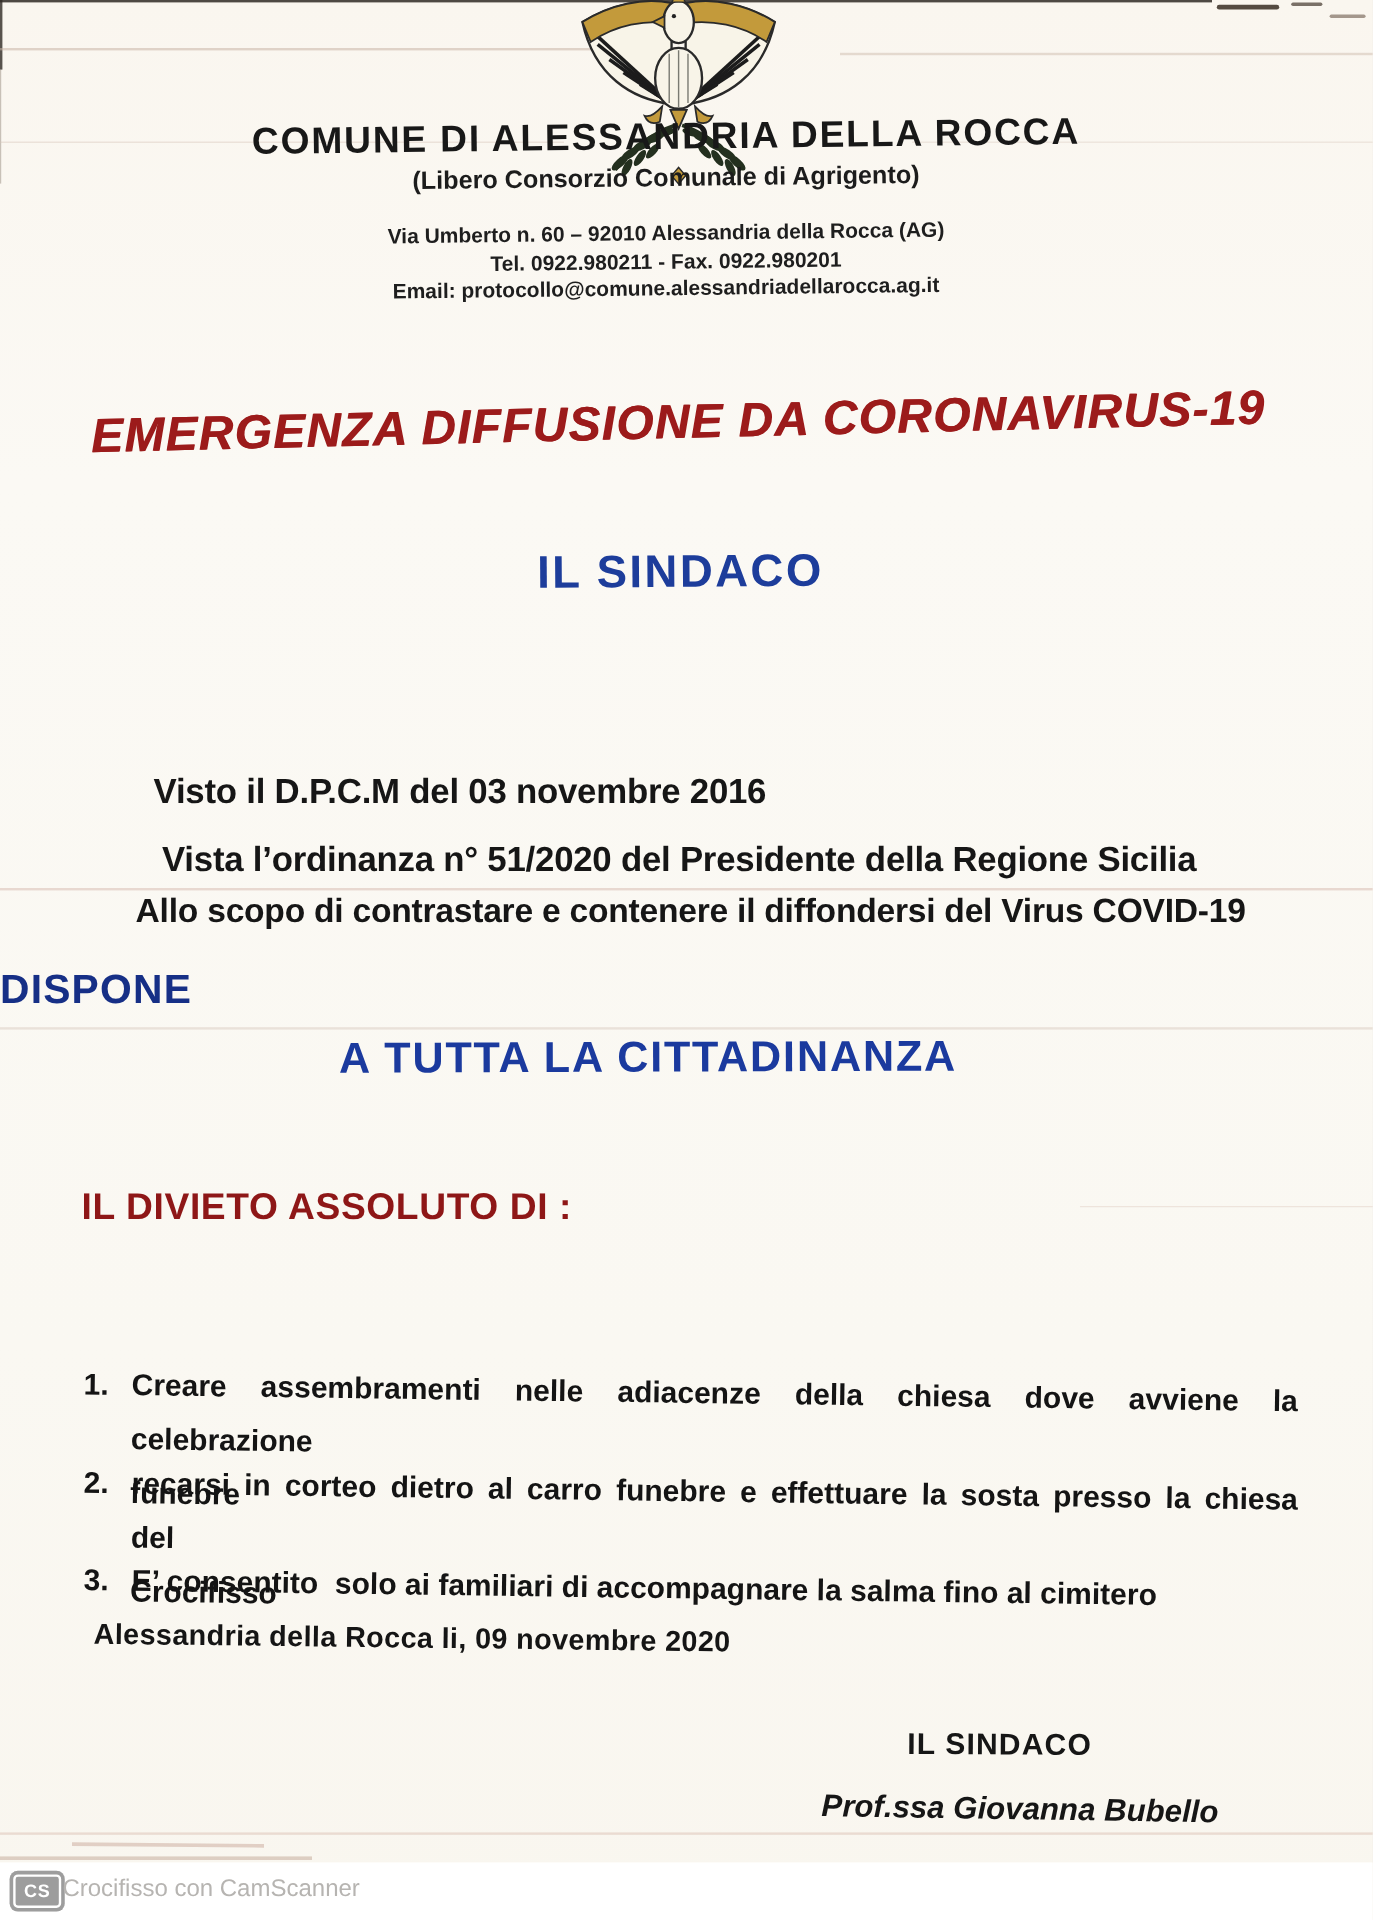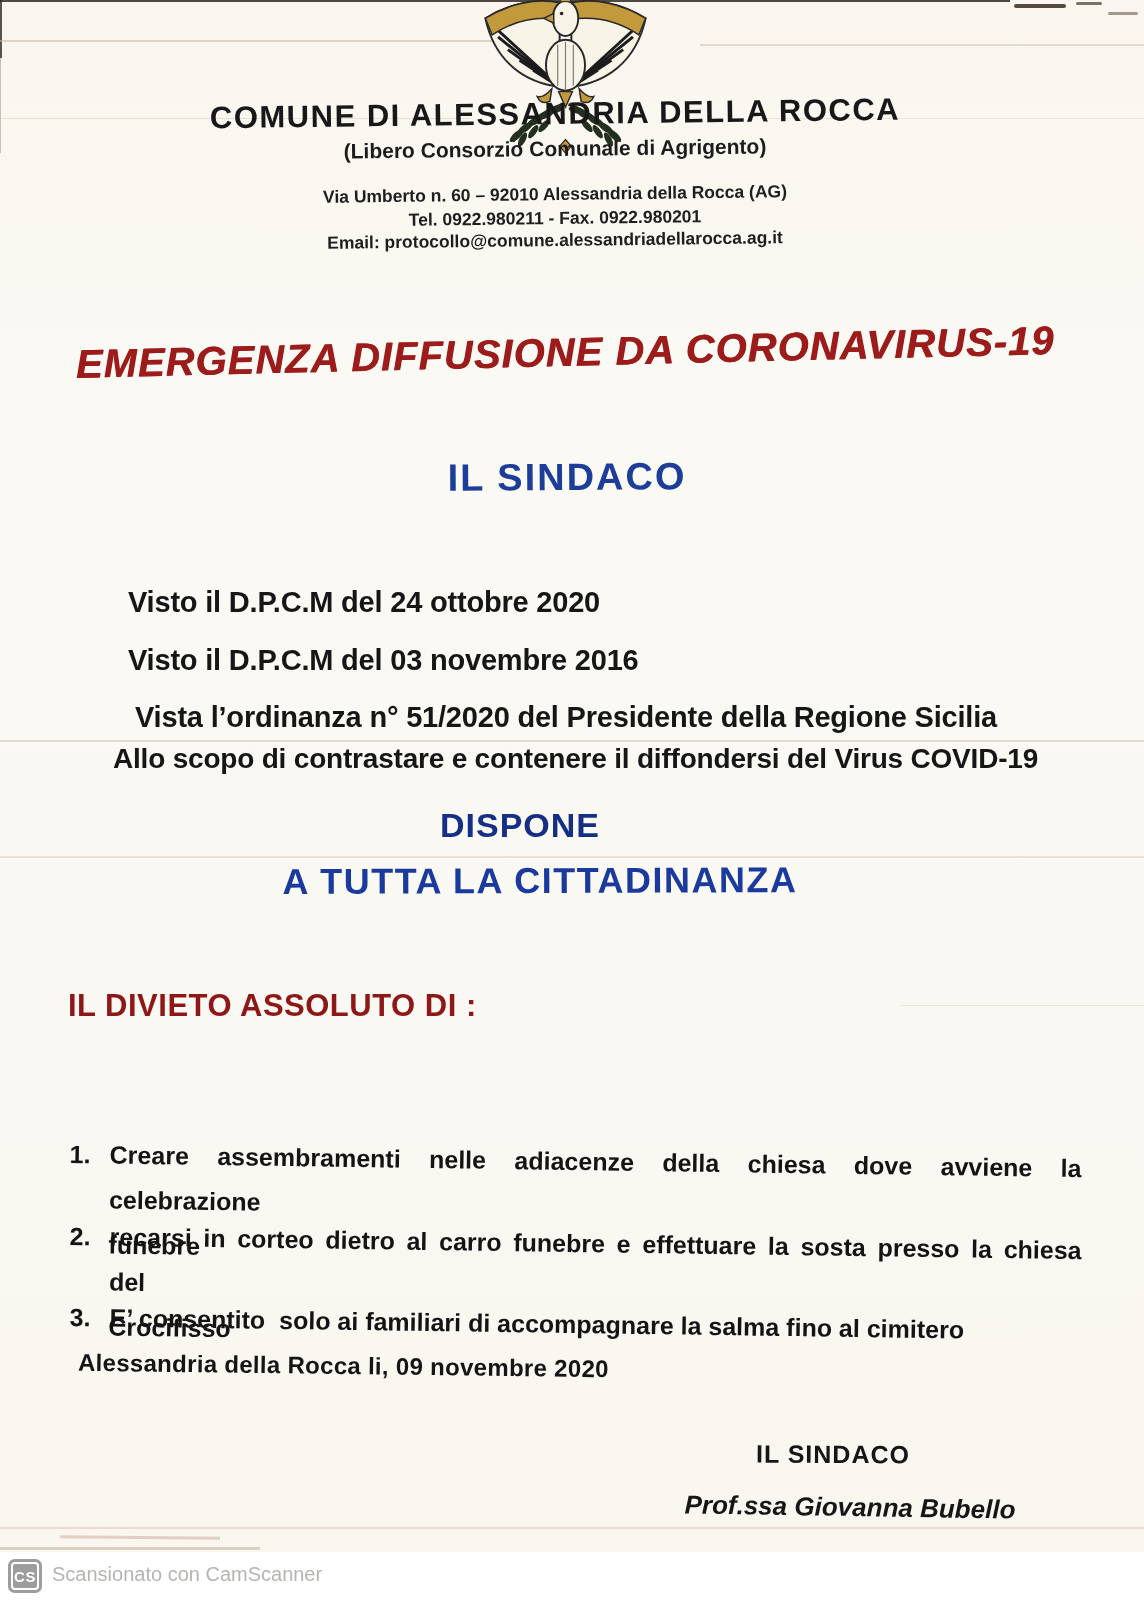--- a/index.html
+++ b/index.html
@@ -21,21 +21,21 @@
   .addr1{top:184px;} .addr2{top:208px;} .addr3{top:230px;}
   
   .title{left:0;top:330px;width:1130px;text-align:center;font-size:40px;font-weight:bold;
         font-style:italic;color:#9c1b1b;letter-spacing:1px;transform:rotate(-1.4deg);
         text-shadow:0.6px 0 0 #9c1b1b;white-space:nowrap;}
   .sindaco{left:0;top:456px;width:1134px;text-align:center;font-size:38px;font-weight:bold;
         color:#1d3d9b;letter-spacing:2px;transform:rotate(-0.4deg);}
   .premise{font-size:29px;font-weight:bold;color:#161616;white-space:nowrap;letter-spacing:-0.2px;}
   .p0{left:128px;top:586px;} .p1{left:128px;top:644px;} .p2{left:135px;top:701px;}
   .p3{left:113px;top:743px;font-size:28px;}
-  .dispone{left:0;top:806px;width:1040px;text-align:center;font-size:34px;font-weight:bold;
+  .dispone{left:0;top:806px;width:1040px;text-align:left;font-size:34px;font-weight:bold;
         color:#162f86;letter-spacing:1px;}
   .cittadinanza{left:0;top:860px;width:1080px;text-align:center;font-size:36px;font-weight:bold;
         color:#1b3a9e;letter-spacing:1.5px;transform:rotate(-0.2deg);}
   .divieto{left:68px;top:988px;font-size:31px;font-weight:bold;color:#8e1717;
         letter-spacing:0.5px;white-space:nowrap;}
   
   .item{left:70px;width:1012px;display:flex;align-items:flex-start;
         font-size:25px;font-weight:bold;color:#141414;transform-origin:left top;transform:rotate(0.8deg);}
   .i1{top:1132px;} .i2{top:1214px;} .i3{top:1295px;}
   .num{flex:0 0 40px;line-height:45px;}
@@ -45,21 +45,21 @@
   .pre{white-space:pre-wrap;}
   
   .dateline{left:78px;top:1352px;font-size:24px;font-weight:bold;color:#151515;
         transform:rotate(0.7deg);white-space:nowrap;letter-spacing:0.3px;}
   .sigrole{left:633px;top:1440px;width:400px;text-align:center;font-size:25px;font-weight:bold;
         letter-spacing:1px;color:#161616;transform:rotate(0.3deg);}
   .signame{left:600px;top:1492px;width:500px;text-align:center;font-size:26px;font-weight:bold;
         font-style:italic;color:#161616;transform:rotate(0.9deg);}
   
   .footer{left:0;top:1552px;width:1144px;height:48px;background:#ffffff;}
-  .cs-badge{position:absolute;left:8px;top:7px;width:34px;height:34px;border-radius:7px;
+  .cs-badge{position:absolute;left:8px;top:7px;width:46px;height:34px;border-radius:7px;
         background:#9d9d9d;box-shadow:inset 0 0 0 3px #9d9d9d,inset 0 0 0 5px #ffffff;
         display:flex;align-items:center;justify-content:center;
         color:#ffffff;font-size:15px;font-weight:bold;letter-spacing:0.5px;}
   .cs-text{position:absolute;left:52px;top:11px;font-size:20px;color:#b6b4b1;}
 </style>
 </head>
 <body>
 
 <div class="page">
 
@@ -126,21 +126,20 @@
 
   <div class="abs muni">COMUNE DI ALESSANDRIA DELLA ROCCA</div>
   <div class="abs consortium">(Libero Consorzio Comunale di Agrigento)</div>
   <div class="abs addr addr1">Via Umberto n. 60 – 92010 Alessandria della Rocca (AG)</div>
   <div class="abs addr addr2">Tel. 0922.980211  -  Fax. 0922.980201</div>
   <div class="abs addr addr3">Email: protocollo@comune.alessandriadellarocca.ag.it</div>
 
   <div class="abs title">EMERGENZA DIFFUSIONE DA CORONAVIRUS-19</div>
   <div class="abs sindaco">IL SINDACO</div>
 
-  <div class="abs premise p0">Visto il D.P.C.M del 24 ottobre 2020</div>
   <div class="abs premise p1">Visto il D.P.C.M del 03 novembre 2016</div>
   <div class="abs premise p2">Vista l’ordinanza n° 51/2020 del Presidente della Regione Sicilia</div>
   <div class="abs premise p3">Allo scopo di contrastare e contenere il diffondersi del Virus COVID-19</div>
 
   <div class="abs dispone">DISPONE</div>
   <div class="abs cittadinanza">A TUTTA LA CITTADINANZA</div>
   <div class="abs divieto">IL DIVIETO ASSOLUTO DI :</div>
 
   <div class="abs item i1">
     <span class="num">1.</span>
@@ -164,16 +163,16 @@
   </div>
 
   <div class="abs dateline">Alessandria della Rocca li, 09 novembre 2020</div>
   <div class="abs sigrole">IL SINDACO</div>
   <div class="abs signame">Prof.ssa Giovanna Bubello</div>
 
   <div class="abs footer">
     <div class="cs-badge">
       <span>CS</span>
     </div>
-    <div class="cs-text">Scansionato con CamScanner</div>
+    <div class="cs-text">Crocifisso con CamScanner</div>
   </div>
 
 </div>
 
 </body></html>

